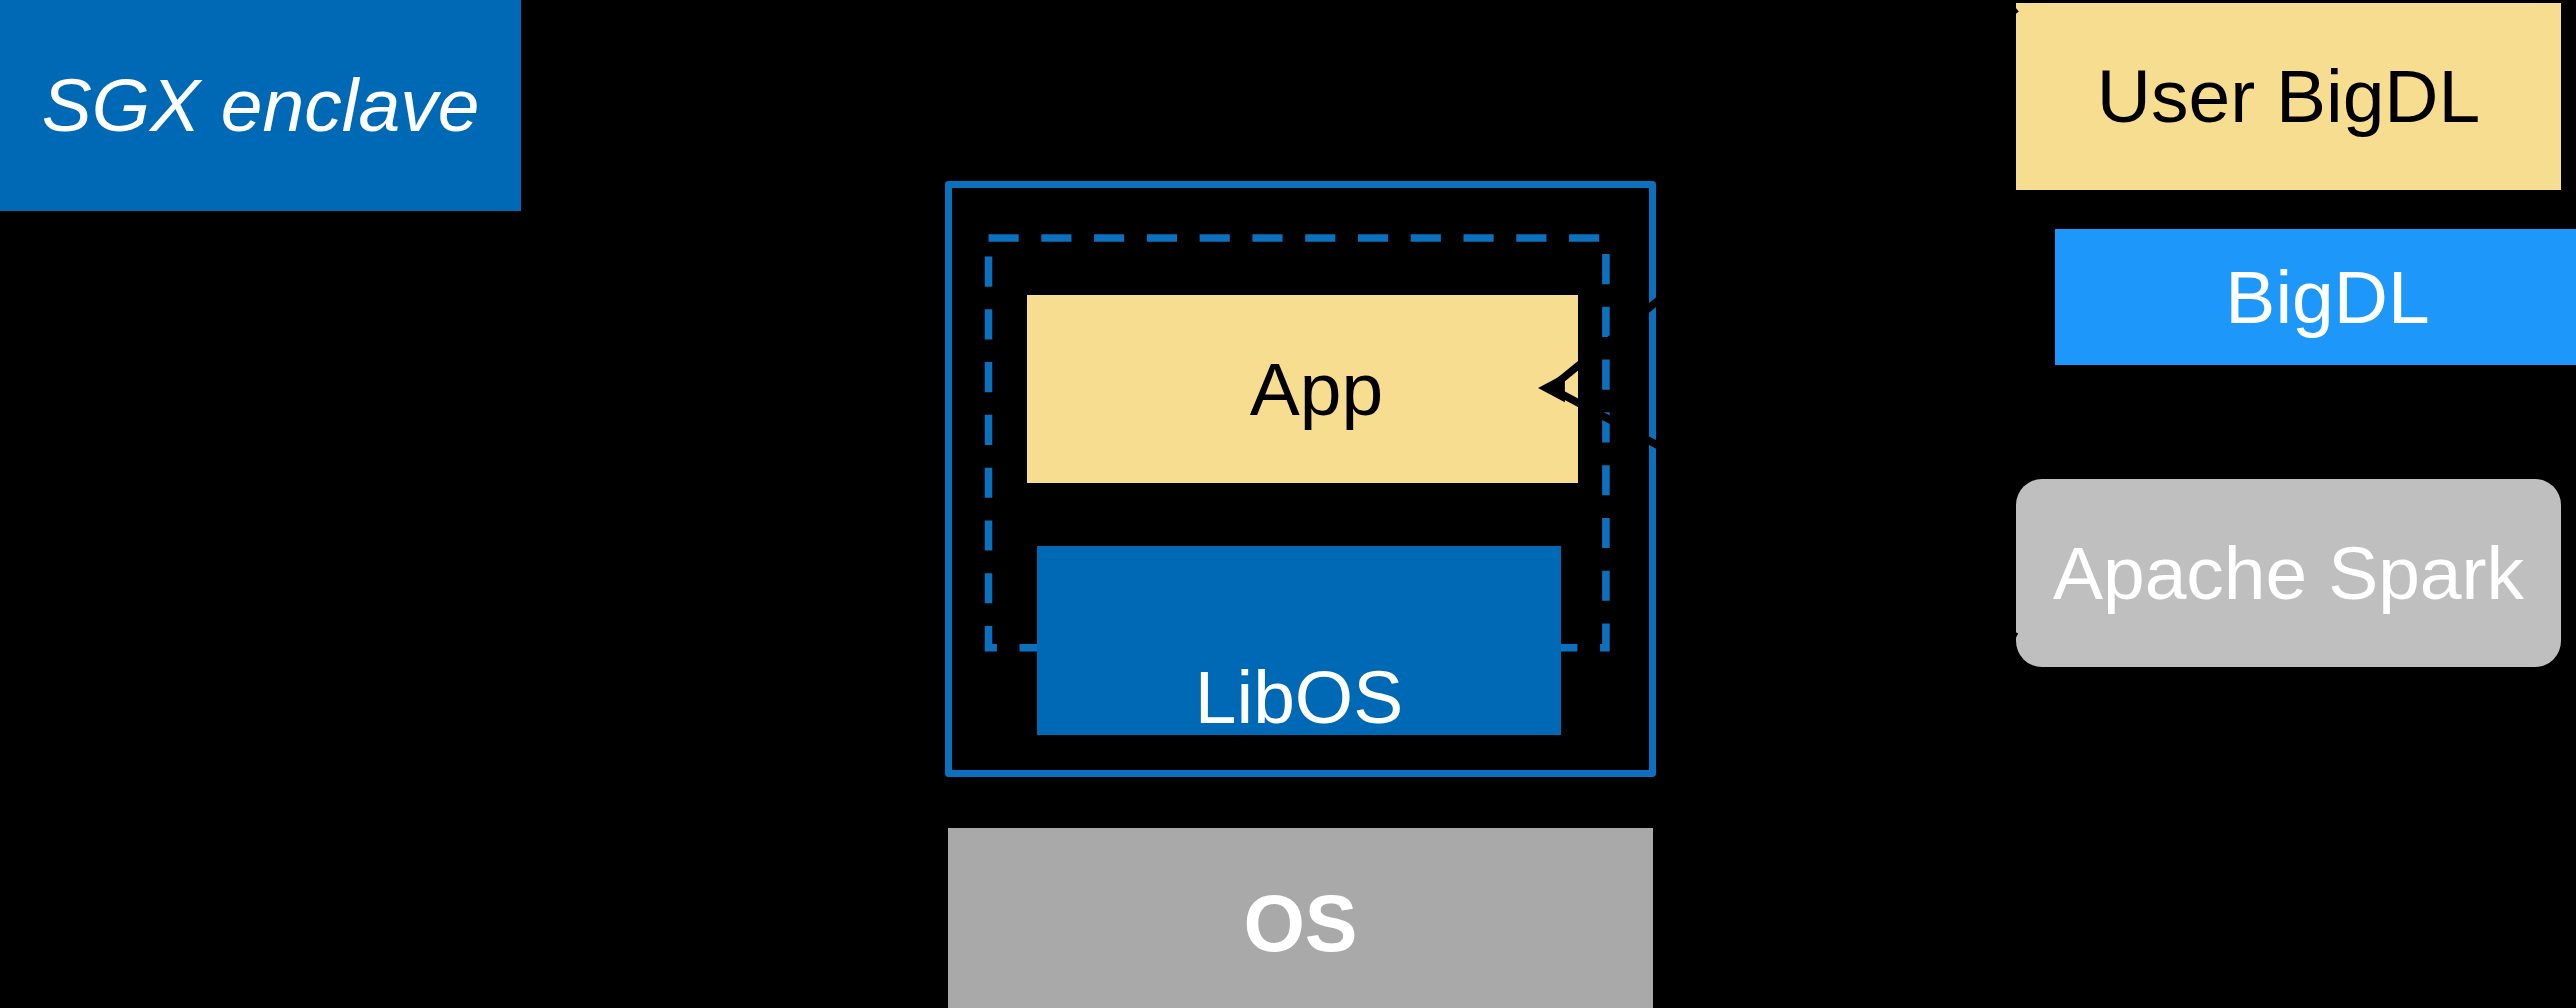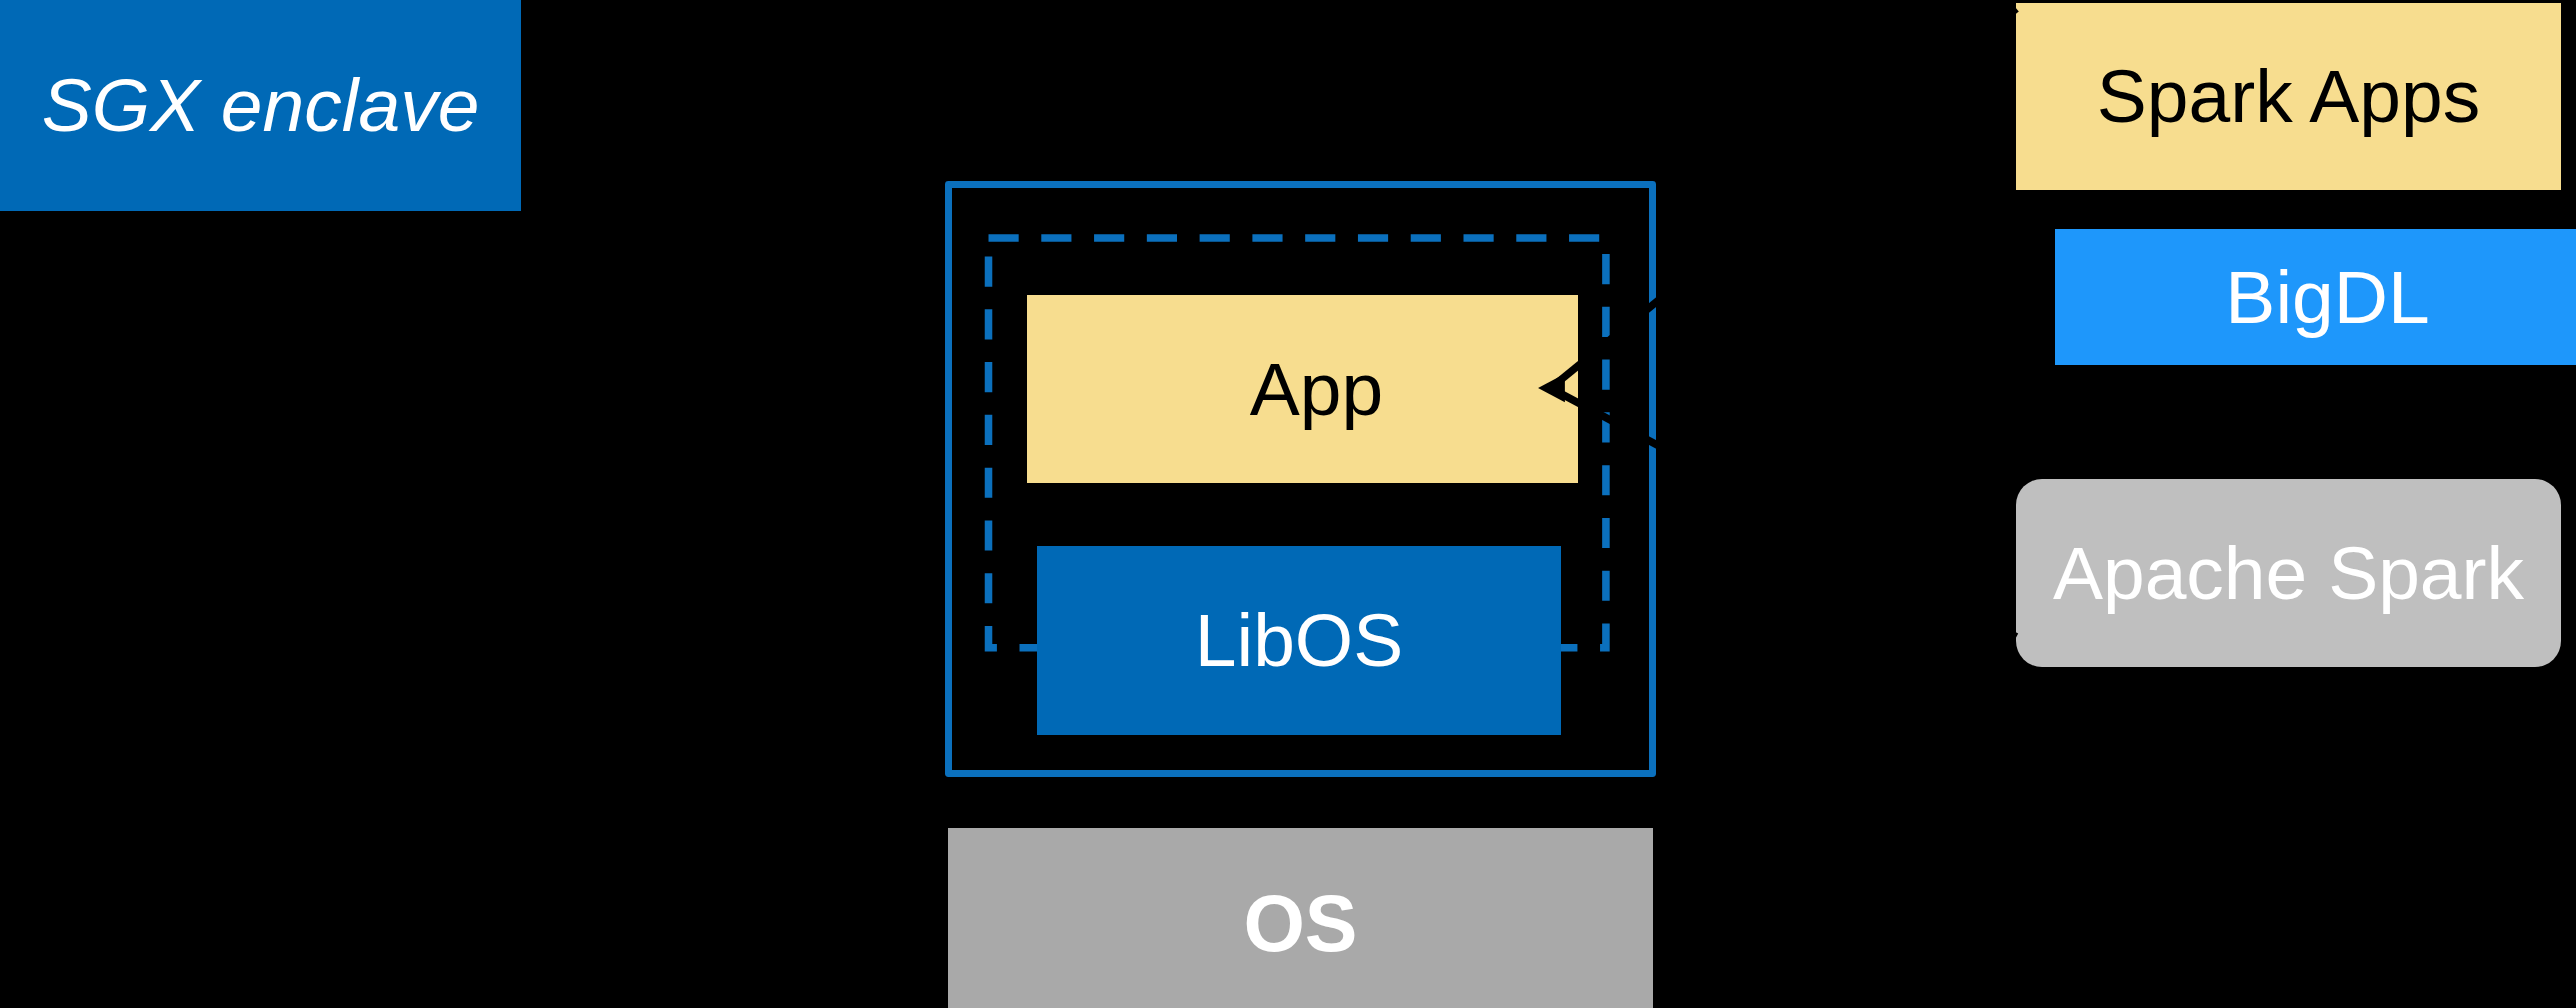--- a/index.html
+++ b/index.html
@@ -49,20 +49,21 @@
   #app-box {
     left: 1027px; top: 295px; width: 523px; height: 188px;
     background: var(--app-yellow, #F7DD8F);
     color: var(--text-dark, #000);
     padding-left: 28px;
   }
   #libos-box {
     left: 1037px; top: 546px; width: 524px; height: 189px;
     background: var(--intel-blue, #0069B6);
     color: var(--text-light, #fff);
+    align-items: flex-end;
   }
 
   
   #os-bar {
     left: 948px; top: 828px; width: 705px; height: 191px;
     background: var(--os-gray, #A9A9A9);
     color: var(--text-light, #fff);
     font-weight: bold;
     font-size: 79px;
   }
@@ -117,21 +118,21 @@
 
   <div class="box" id="libos-box">
     <span class="label">LibOS</span>
   </div>
 
   <div class="box" id="os-bar">
     <span class="label">OS</span>
   </div>
 
   <div class="box" id="user-apps-box">
-    <span class="label">Spark Apps</span>
+    <span class="label">User BigDL</span>
   </div>
   <div class="box" id="bigdl-box">
     <span class="label">BigDL</span>
   </div>
   <div class="box" id="spark-box">
     <span class="label">Apache Spark</span>
   </div>
 
   <svg id="connector-layer" class="layer" viewBox="0 0 3075 1204">
 

